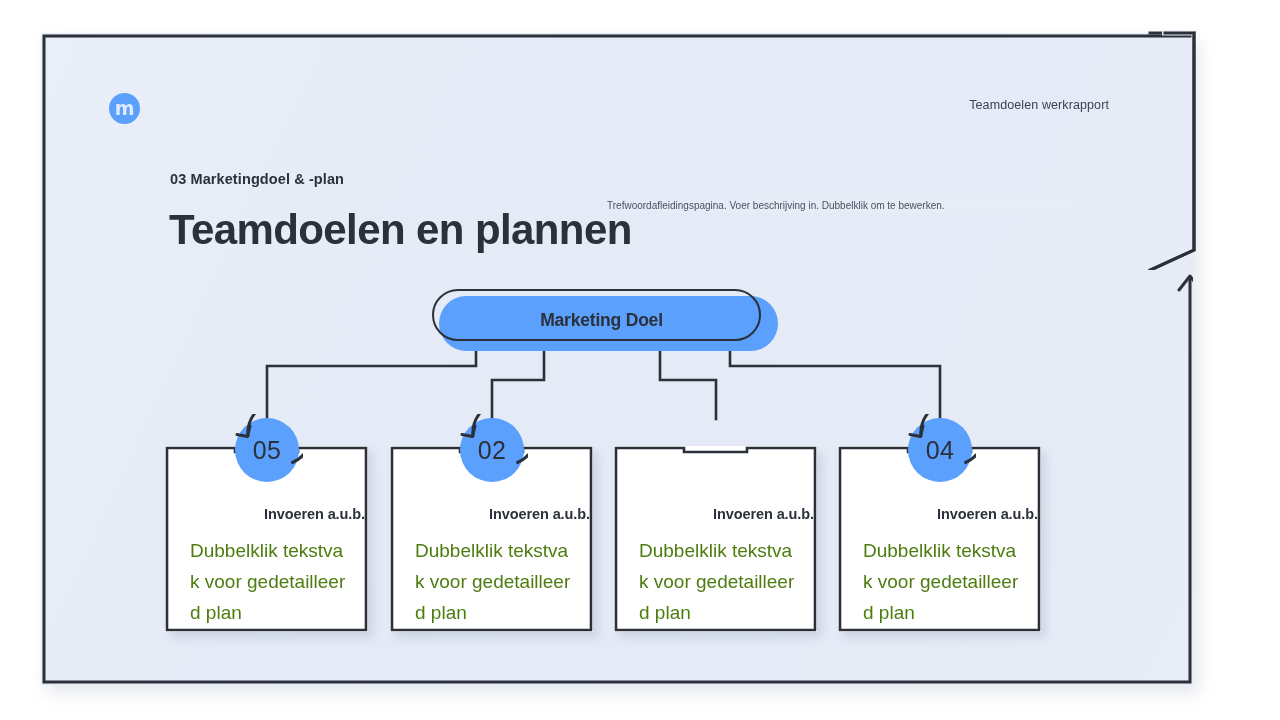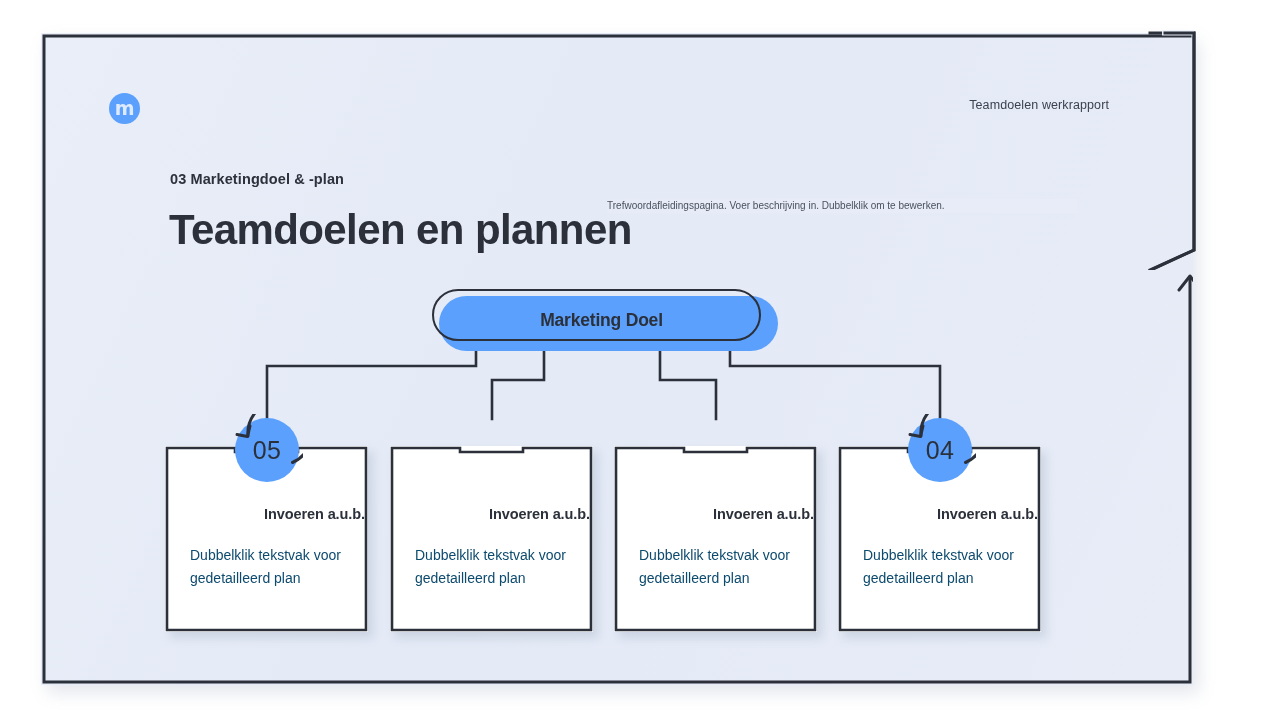--- a/index.html
+++ b/index.html
@@ -197,24 +197,24 @@
     text-align: center;
     font-size: 14.5px;
     font-weight: 700;
     color: #2b303a;
     letter-spacing: -0.1px;
     margin-left: 48px;
   }
   .card-body {
     position: absolute;
     left: 25px;
-    top: 98px;
+    top: 90px;
     width: 158px;
-    font-size: 14px;
-    color: #0c4a6e;
+    font-size: 19px;
+    color: #4d7c0f;
     line-height: 1.62;
     word-break: break-all;
   }
 
   
   .node {
     position: absolute;
     top: 414px;
     width: 72px;
     height: 72px;
@@ -312,20 +312,29 @@
   </div>
 
   <div class="card" style="left:390px;">
     <svg class="card-border" viewBox="0 0 203 186">
       <path d="M2 2 L70 2 L70 6 L133 6 L133 2 L201 2 L201 184 L2 184 Z" fill="none" stroke="#2b303a" stroke-width="2.6" stroke-linejoin="miter" stroke-linecap="square"></path>
     </svg>
     <div class="card-heading">Invoeren a.u.b.</div>
     <div class="card-body">Dubbelklik tekstvak voor gedetailleerd plan</div>
   </div>
 
+  <div class="node" style="left:456px;">
+    <div class="node-circle">
+      <span class="node-num">02</span>
+    </div>
+    <svg class="node-arc" viewBox="0 0 72 72">
+      <path d="M61.5 48.5 A32 32 0 1 0 17 22" fill="none" stroke="#2b303a" stroke-width="3" stroke-linecap="round"></path>
+      <path d="M6 20.5 L16.5 22.5 L19 12" fill="none" stroke="#2b303a" stroke-width="3" stroke-linecap="round" stroke-linejoin="round"></path>
+    </svg>
+  </div>
 
   <div class="card" style="left:614px;">
     <svg class="card-border" viewBox="0 0 203 186">
       <path d="M2 2 L70 2 L70 6 L133 6 L133 2 L201 2 L201 184 L2 184 Z" fill="none" stroke="#2b303a" stroke-width="2.6" stroke-linejoin="miter" stroke-linecap="square"></path>
     </svg>
     <div class="card-heading">Invoeren a.u.b.</div>
     <div class="card-body">Dubbelklik tekstvak voor gedetailleerd plan</div>
   </div>
 
 

